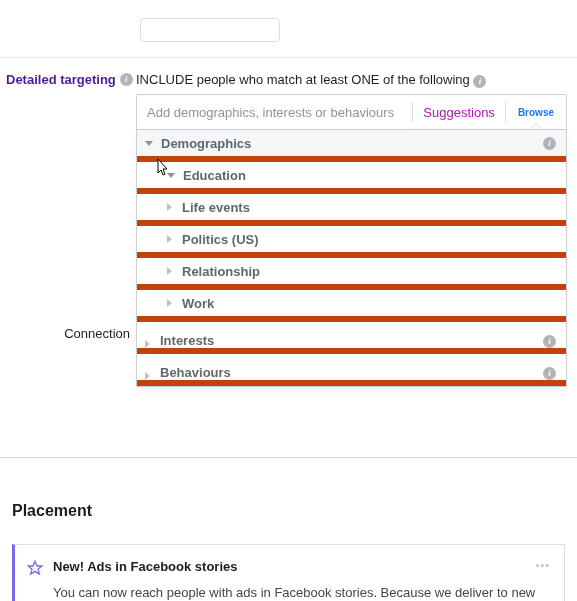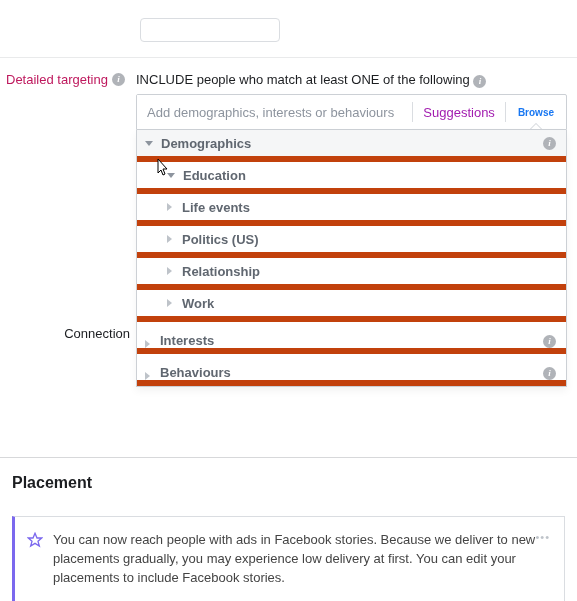--- a/index.html
+++ b/index.html
@@ -22,21 +22,21 @@
       background: #fff;
     }
 
     .targeting-section {
       padding: 14px 10px 0 6px;
       display: flex;
       align-items: flex-start;
       position: relative;
     }
     .field-label-wrap { width: 130px; display: flex; align-items: center; gap: 4px; }
-    .field-label { font-size: 13px; color: #be185d; }
+    .field-label { font-size: 13px; color: #4c1d95; font-weight: bold; }
     .info-icon {
       display: inline-flex; align-items: center; justify-content: center;
       width: 13px; height: 13px; border-radius: 50%;
       background: #b0b3b8; color: #fff;
       font-size: 9px; font-weight: bold; font-family: Georgia, serif; font-style: italic;
       line-height: 1;
     }
     .right-col { flex: 1; position: relative; }
     .include-label { font-size: 13px; color: #1c1e21; margin-bottom: 6px; }
 
@@ -101,21 +101,21 @@
     }
 
     .connections-label {
       position: absolute; left: 2px; top: 268px;
       font-size: 13px; color: #1c1e21; width: 128px; text-align: right;
     }
 
     .section-divider { height: 1px; background: #d7d8da; margin-top: 70px; }
 
     .placement-section { padding: 16px 12px; }
-    .placement-title { font-size: 16px; font-weight: bold; margin-bottom: 24px; color: #1c1e21; }
+    .placement-title { font-size: 16px; font-weight: bold; margin-bottom: 24px; color: #1c1e21; margin-top: 28px; }
 
     .callout {
       border: 1px solid #dadde1; border-left: 3px solid #7b68ee;
       padding: 14px 16px 14px 12px; position: relative;
       display: flex; gap: 10px;
     }
     .star-icon { flex-shrink: 0; width: 16px; height: 16px; margin-top: 1px; }
     .callout-body { flex: 1; }
     .callout-title { font-weight: bold; margin-bottom: 10px; font-size: 13px; }
     .callout-text { color: #444; font-size: 13px; line-height: 1.45; margin-bottom: 12px; }
@@ -199,18 +199,19 @@
 
 <div class="placement-section">
   <div class="placement-title">Placement</div>
   <div class="callout">
     <span class="star-icon">
       <svg width="16" height="16" viewBox="0 0 24 24" fill="none" stroke="#7b68ee" stroke-width="2">
         <polygon points="12,2 15,9 22,9 16.5,14 18.5,21 12,17 5.5,21 7.5,14 2,9 9,9"></polygon>
       </svg>
     </span>
     <div class="callout-body">
+      <div class="callout-title">New! Ads in Facebook stories</div>
       <div class="callout-text">You can now reach people with ads in Facebook stories. Because we deliver to new placements gradually, you may experience low delivery at first. You can edit your placements to include Facebook stories.</div>
 
     </div>
     <span class="dots">•••</span>
   </div>
 </div>
 
 </body></html>

